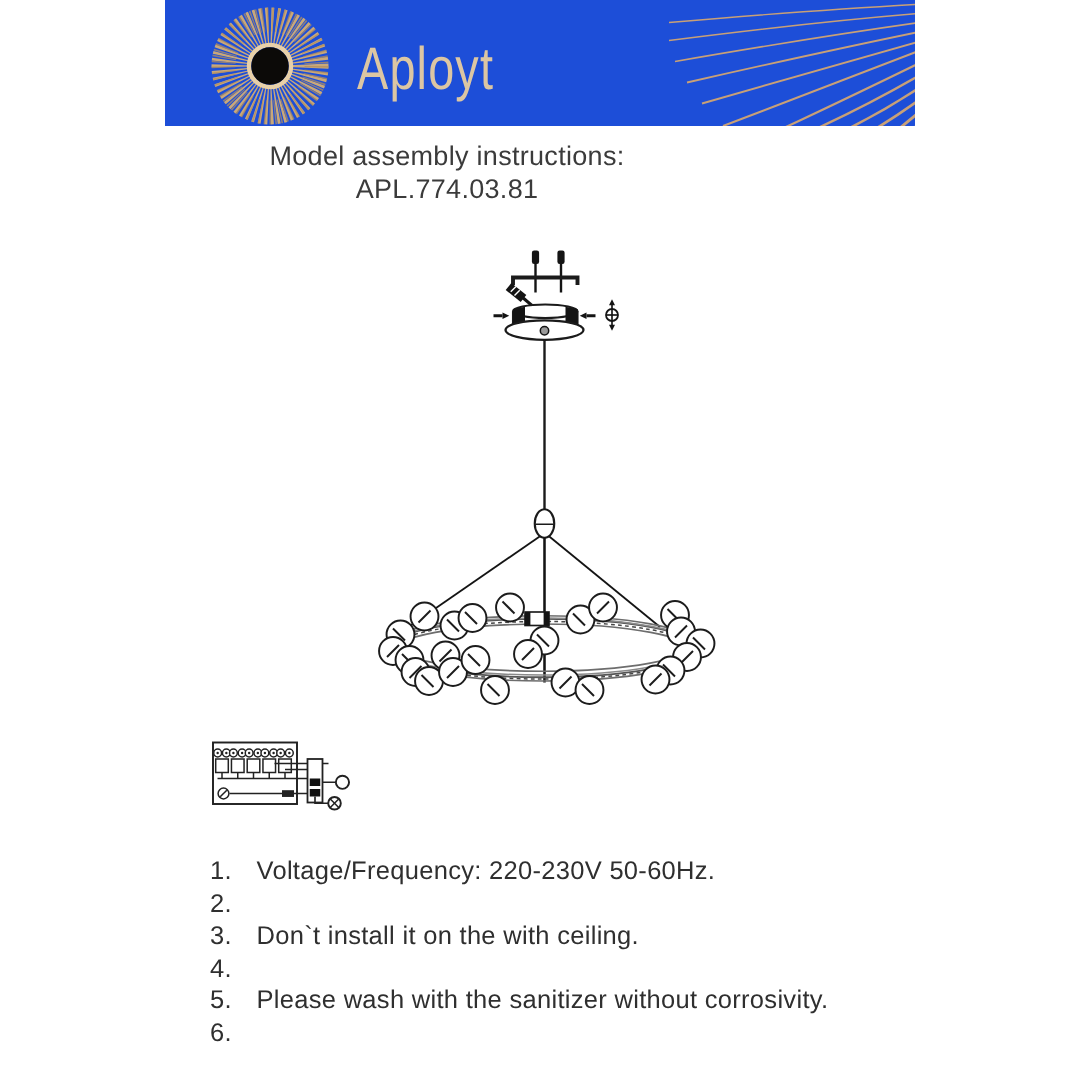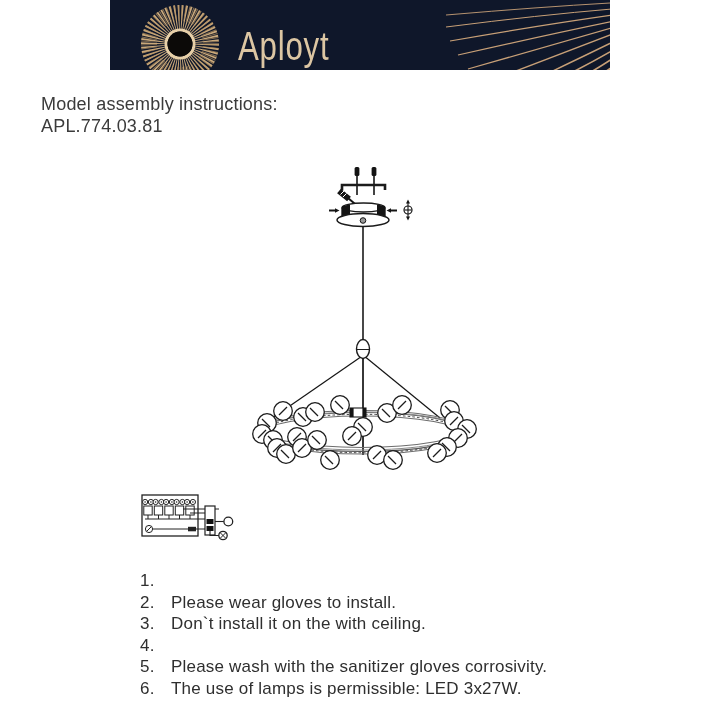--- a/index.html
+++ b/index.html
@@ -1,27 +1,27 @@
 <!DOCTYPE html>
 <html><head>
 <meta charset="utf-8">
 <style>
   html,body{margin:0;padding:0;background:#ffffff;}
   #page{position:relative;width:720px;height:720px;background:#ffffff;overflow:hidden;
         font-family:"Liberation Sans",sans-serif;}
 
   
-  .banner{position:absolute;left:110px;top:0;width:500px;height:70px;background:#0f172a;overflow:hidden;}
+  .banner{position:absolute;left:110px;top:0;width:500px;height:84px;background:#1d4ed8;overflow:hidden;}
   .logo-svg{position:absolute;left:24px;top:-2px;}
   .brand{position:absolute;left:128px;top:24px;font-size:40px;font-weight:300;color:#dcc6a3;
          letter-spacing:1px;transform:scaleX(.78);transform-origin:left top;white-space:nowrap;}
   .rays-svg{position:absolute;left:0;top:0;}
 
   
-  .heading{position:absolute;left:0;top:93px;width:596px;color:#3b3b3b;margin-left:41px;}
+  .heading{position:absolute;left:0;top:93px;width:596px;text-align:center;color:#3b3b3b;}
   .heading .t1{font-size:18px;font-weight:500;line-height:22px;letter-spacing:.2px;}
   .heading .t2{font-size:18px;font-weight:500;line-height:22px;letter-spacing:.2px;}
 
   
   .chandelier{position:absolute;left:220px;top:150px;}
   .wiring{position:absolute;left:133px;top:488px;}
 
   
   .instructions{position:absolute;left:140px;top:570px;color:#2f2f2f;}
   .instructions .row{display:flex;line-height:21.5px;font-size:17px;letter-spacing:.2px;}
@@ -250,35 +250,34 @@
         <circle cx="90" cy="47.5" r="4.2" stroke-width="1.3"></circle>
         <line x1="87.2" y1="44.7" x2="92.8" y2="50.3" stroke-width="1"></line>
         <line x1="92.8" y1="44.7" x2="87.2" y2="50.3" stroke-width="1"></line>
       </g>
     </g>
   </svg>
 
   <div class="instructions">
     <div class="row">
       <span class="num">1.</span>
+      <span class="txt">Voltage/Frequency: 220-230V 50-60Hz.</span>
     </div>
     <div class="row">
       <span class="num">2.</span>
-      <span class="txt">Please wear gloves to install.</span>
     </div>
     <div class="row">
       <span class="num">3.</span>
       <span class="txt">Don`t install it on the with ceiling.</span>
     </div>
     <div class="row">
       <span class="num">4.</span>
     </div>
     <div class="row">
       <span class="num">5.</span>
-      <span class="txt">Please wash with the sanitizer gloves corrosivity.</span>
+      <span class="txt">Please wash with the sanitizer without corrosivity.</span>
     </div>
     <div class="row">
       <span class="num">6.</span>
-      <span class="txt">The use of lamps is permissible: LED 3x27W.</span>
     </div>
   </div>
 
 </div>
 
 </body></html>

